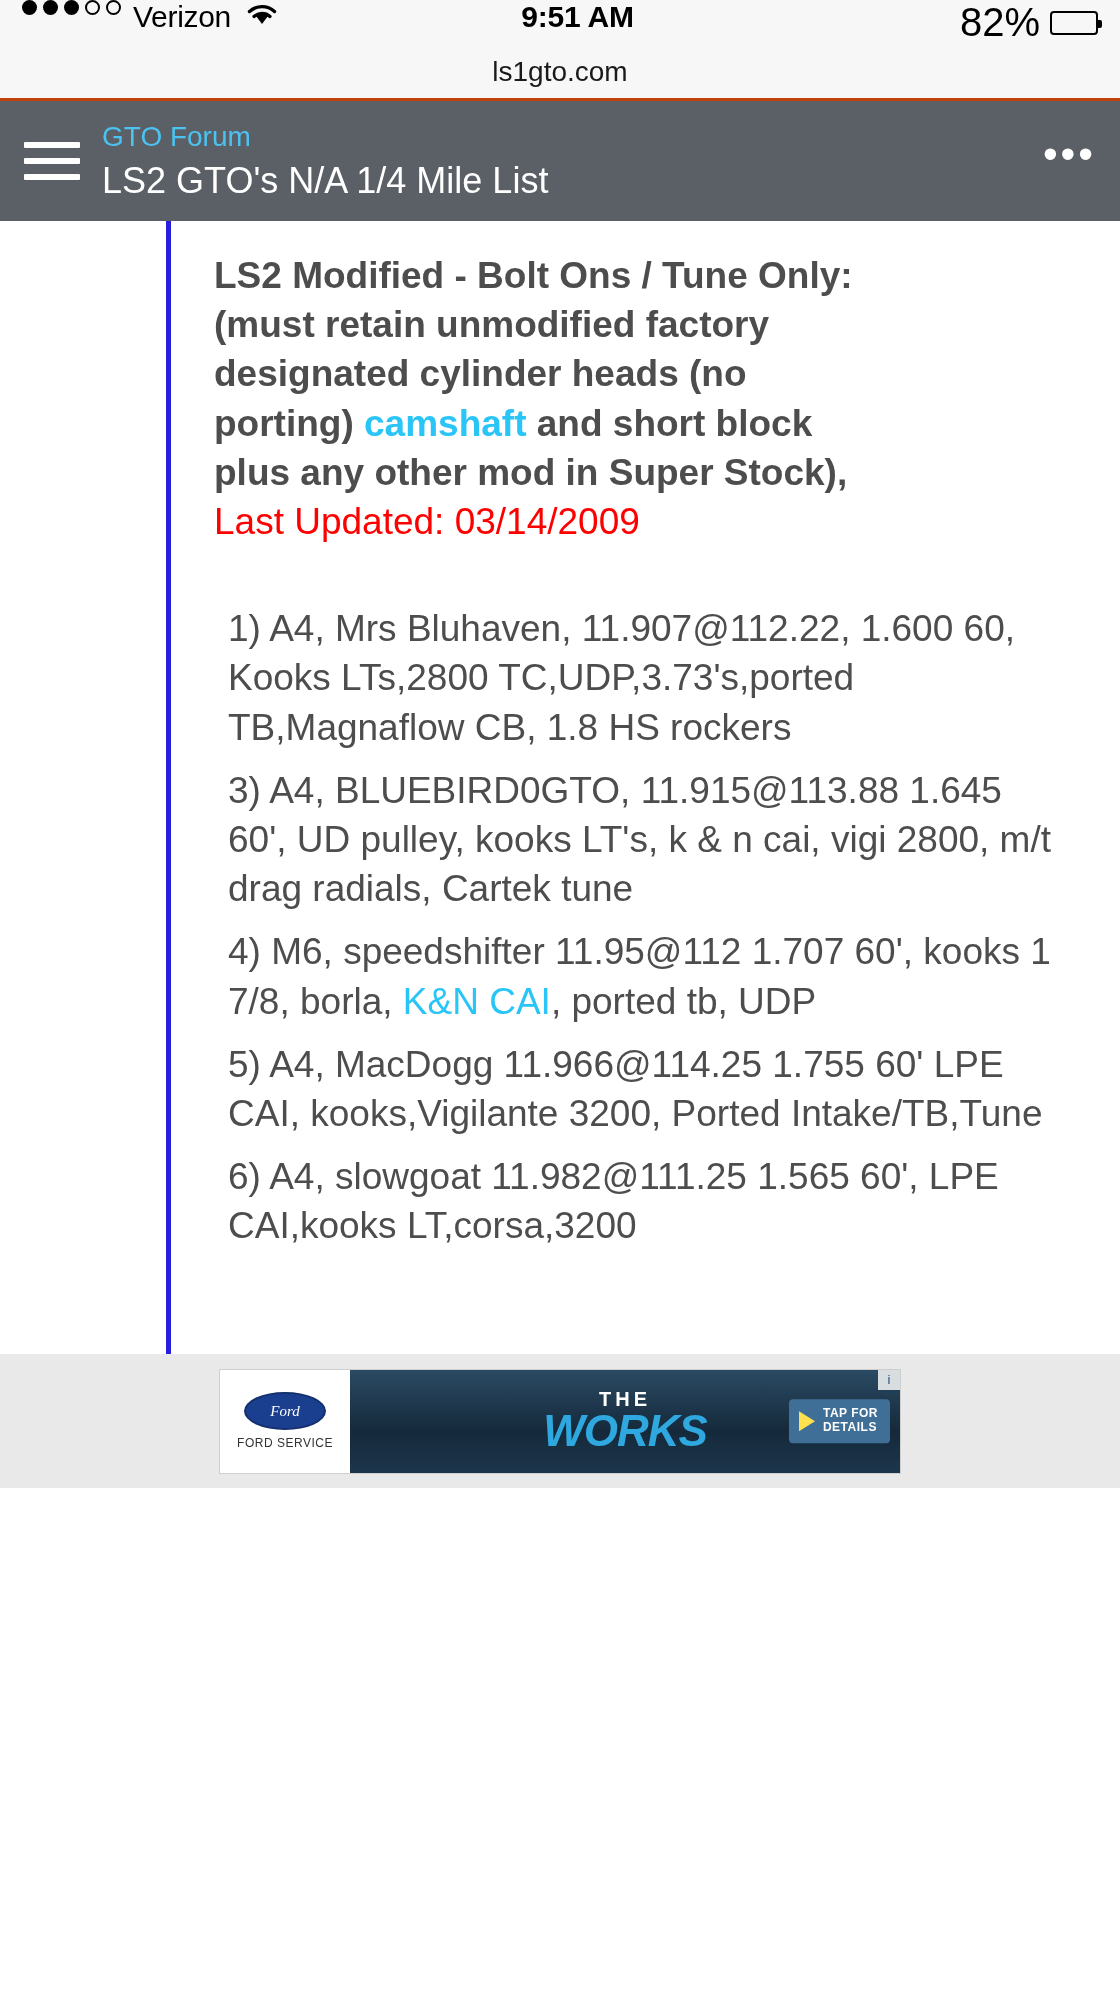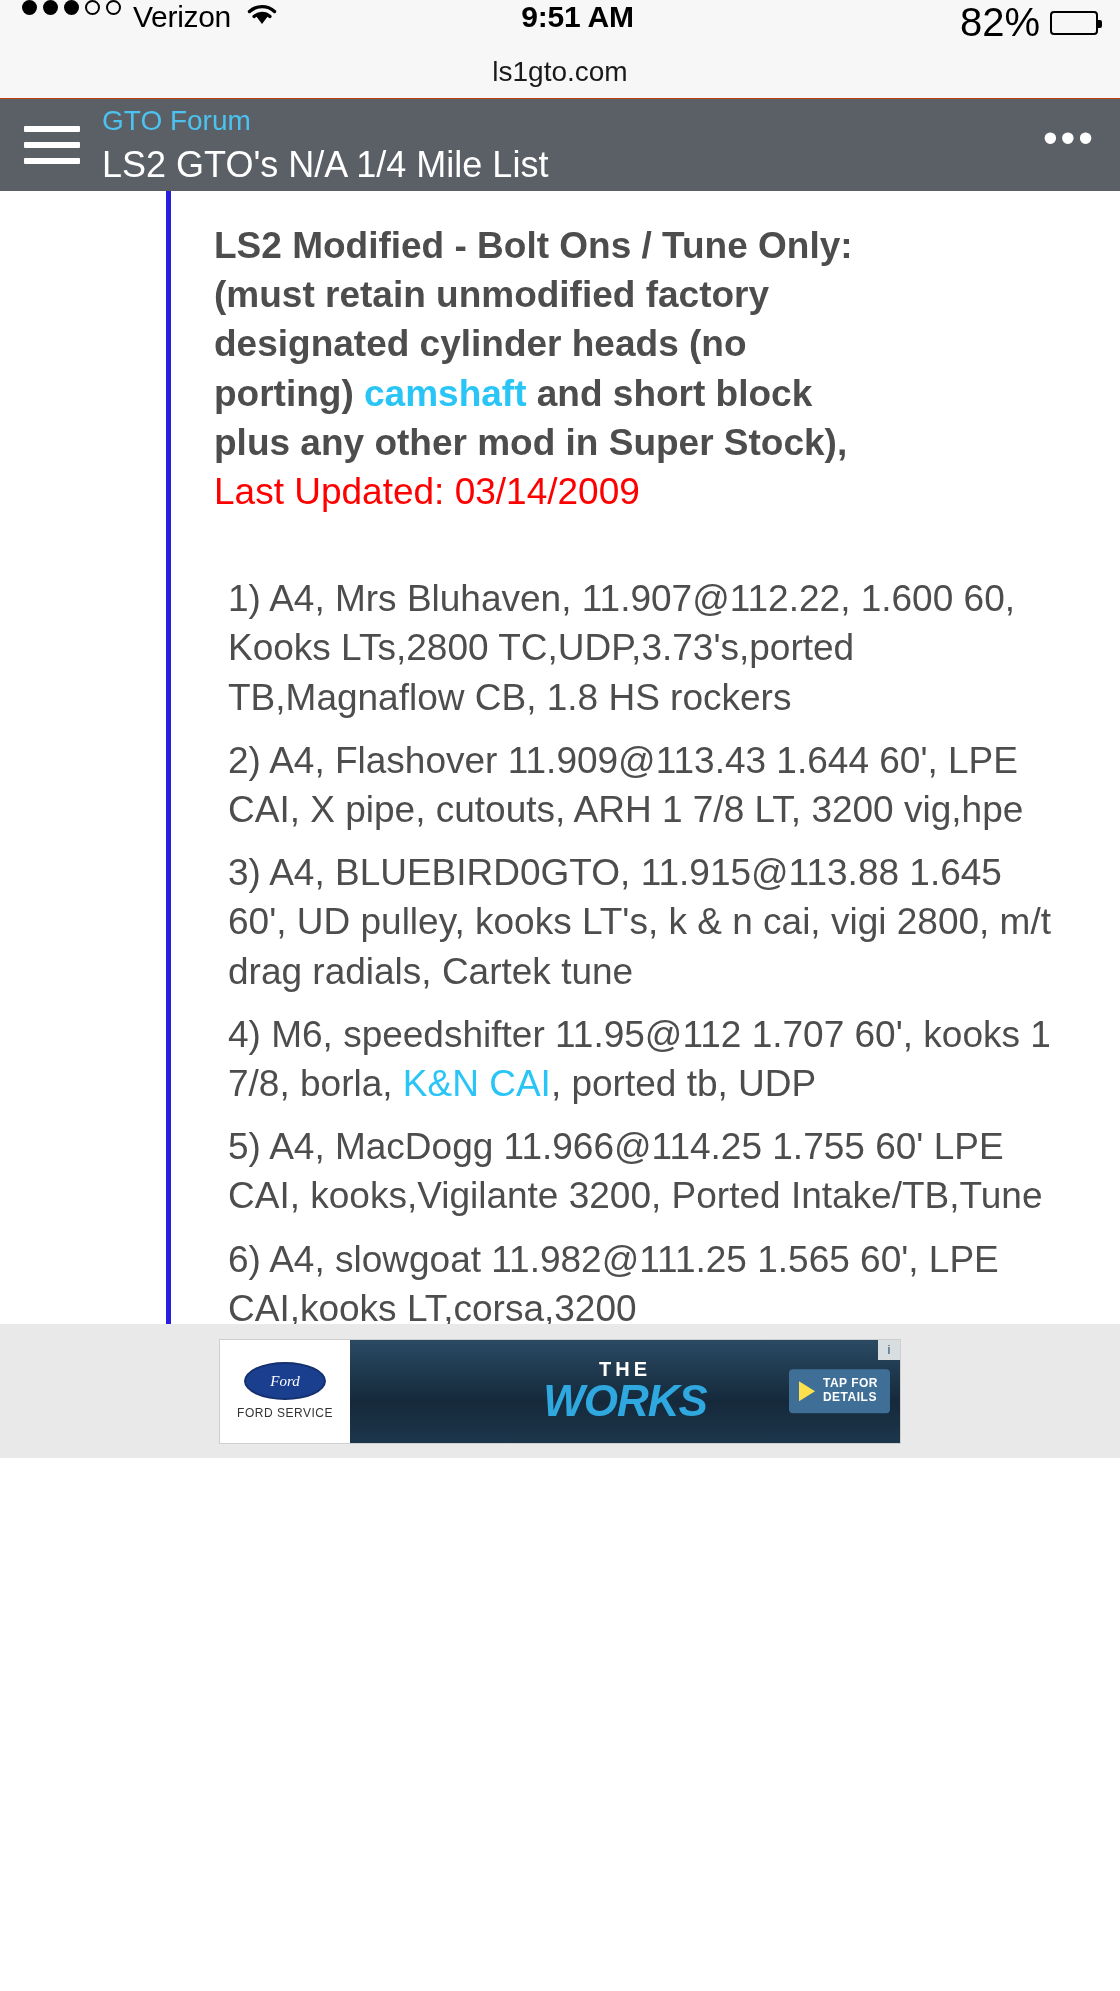--- a/index.html
+++ b/index.html
@@ -97,30 +97,30 @@
     border-radius: 1px;
   }
 
   
   .url-bar {
     height: 42px;
     background: #f7f7f7;
     display: flex;
     align-items: flex-start;
     justify-content: center;
-    border-bottom: 1px solid #c2410c;
+    border-bottom: 3px solid #c2410c;
   }
   .url-text {
     font-size: 28px;
     color: #1a1a1a;
   }
 
   
   .app-header {
-    height: 92px;
+    height: 120px;
     background: #5b6066;
     display: flex;
     align-items: center;
     padding: 0 24px;
     box-sizing: border-box;
     position: relative;
   }
   .hamburger {
     width: 56px;
     display: flex;
@@ -372,21 +372,20 @@
       <div>(must retain unmodified factory</div>
       <div>designated cylinder heads (no</div>
       <div>
         <span>porting) </span><span class="link">camshaft</span><span> and short block</span>
       </div>
       <div>plus any other mod in Super Stock),</div>
     </div>
     <div class="last-updated">Last Updated: 03/14/2009</div>
     <div class="blank-line"></div>
     <p class="entry">1) A4, Mrs Bluhaven, 11.907@112.22, 1.600 60, Kooks LTs,2800 TC,UDP,3.73's,ported TB,Magnaflow CB, 1.8 HS rockers</p>
-    <p class="entry">2) A4, Flashover 11.909@113.43 1.644 60', LPE CAI, X pipe, cutouts, ARH 1 7/8 LT, 3200 vig,hpe</p>
     <p class="entry">3) A4, BLUEBIRD0GTO, 11.915@113.88 1.645 60', UD pulley, kooks LT's, k &amp; n cai, vigi 2800, m/t drag radials, Cartek tune</p>
     <p class="entry">
       <span>4) M6, speedshifter 11.95@112 1.707 60', kooks 1 7/8, borla, </span><span class="link">K&amp;N CAI</span><span>, ported tb, UDP</span>
     </p>
     <p class="entry">5) A4, MacDogg 11.966@114.25 1.755 60' LPE CAI, kooks,Vigilante 3200, Ported Intake/TB,Tune</p>
     <p class="entry">6) A4, slowgoat 11.982@111.25 1.565 60', LPE CAI,kooks LT,corsa,3200</p>
   </div>
 
   <div class="ad-banner">
     <div class="ad-inner">

